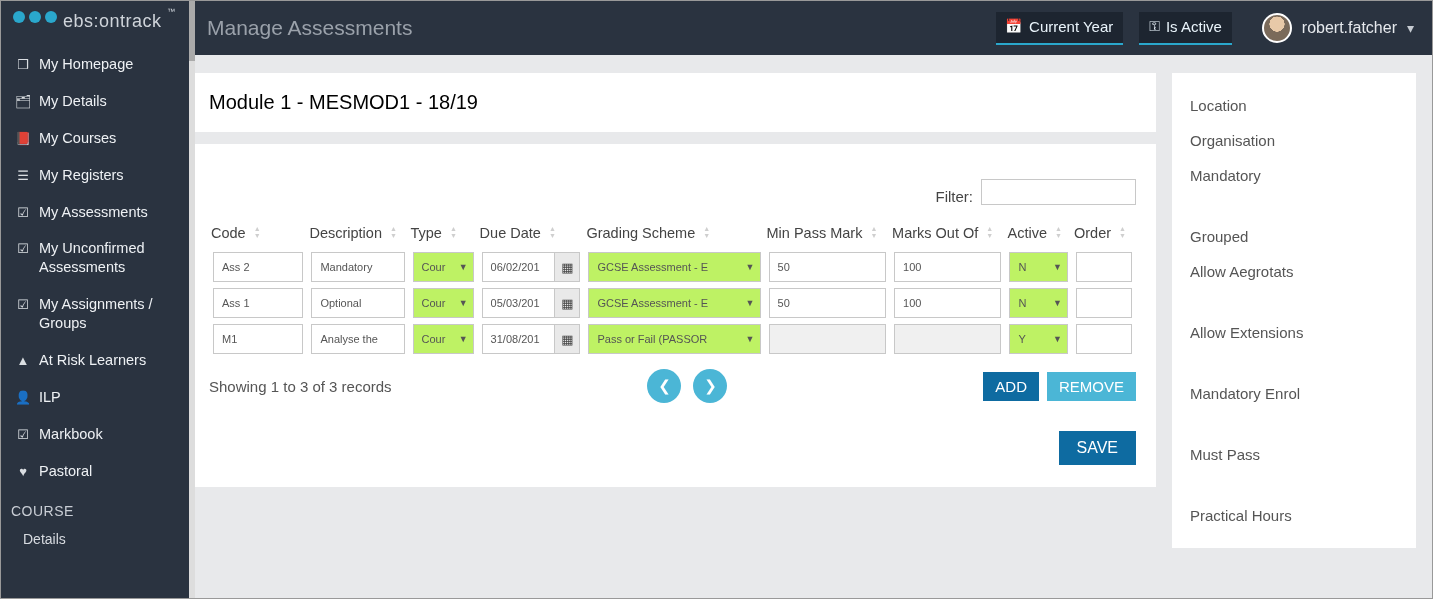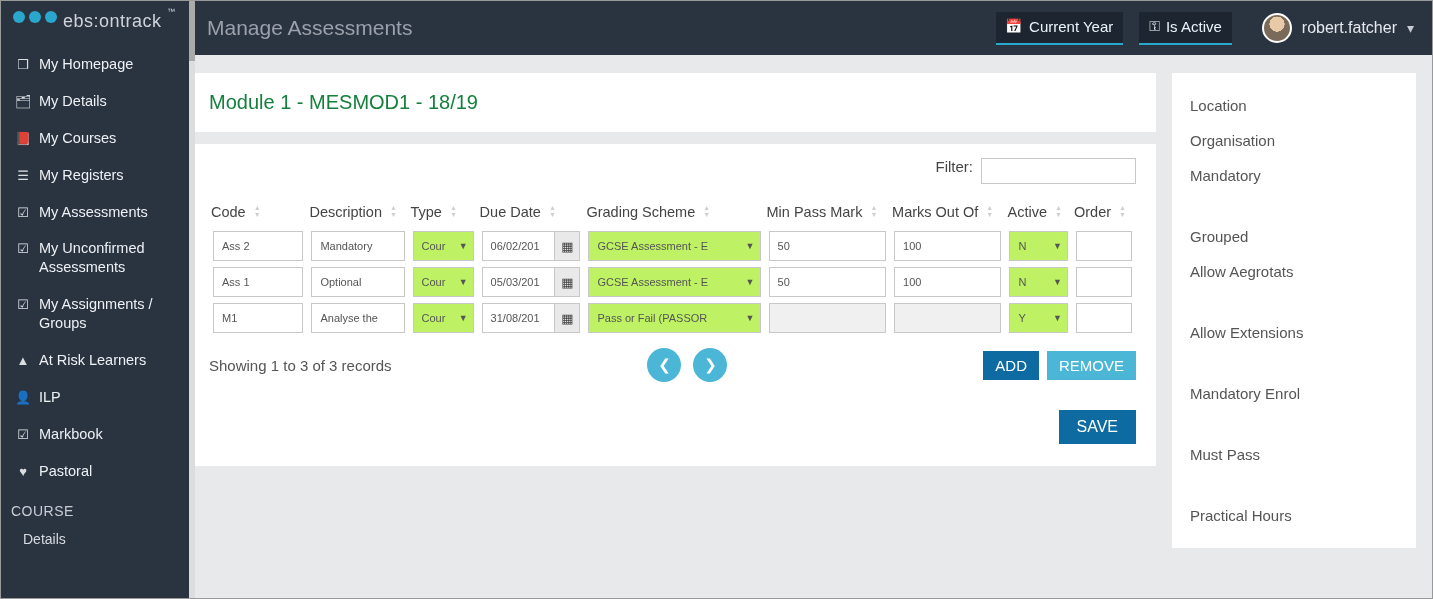--- a/index.html
+++ b/index.html
@@ -30,24 +30,24 @@
 .pill { display: inline-flex; align-items: center; gap: 6px; background: #1d2530; color: #eaf4fb; padding: 6px 10px 8px 10px; border-bottom: 2px solid #2aa7cc; font-size: 15px; cursor: pointer; }
 .pill .pi { font-size: 14px; }
 .user-area { display: flex; align-items: center; gap: 10px; margin-left: 14px; }
 .avatar { width: 30px; height: 30px; border-radius: 50%; background: radial-gradient(circle at 50% 35%, #e8c9a8 0 35%, #7a6a5a 36% 100%); border: 2px solid #fff; }
 .username { color: #e6e9ed; font-size: 16px; }
 .chevd { color: #c6cbd2; }
 
 .content { flex: 1; padding: 18px 0 18px 0; overflow: auto; display: flex; gap: 16px; }
 .left-col { flex: 1; padding: 0 0 0 0; min-width:0; }
 .panel { background: #fff; margin: 0 0 12px 0; }
-.panel-header { padding: 18px 20px; color: #15803d; font-size: 20px; font-weight: 400; }
+.panel-header { padding: 18px 20px; color: #000000; font-size: 20px; font-weight: 400; }
 .panel-body { padding: 14px 20px 22px 20px; }
 
-.filter-row { display: flex; justify-content: flex-end; align-items: flex-start; gap: 8px; margin-bottom: 14px; font-size: 15px; color: #444; }
+.filter-row { display: flex; justify-content: flex-end; align-items: flex-end; gap: 8px; margin-bottom: 14px; font-size: 15px; color: #444; margin-top: 21px; }
 .filter-row input { width: 155px; height: 26px; border: 1px solid #c8c8c8; padding: 2px 6px; }
 
 table.grid { width: 100%; border-collapse: collapse; }
 table.grid th { text-align: left; font-weight: 400; color: #444; padding: 6px 6px 8px 2px; font-size: 14.5px; position: relative; white-space: nowrap; margin-left: 16px; }
 .sort-arrows { display:inline-block; width:8px; margin-left: 8px; }
 .sort-arrows::before { content:"▲"; display:block; font-size:7px; color:#cfcfcf; line-height:7px; }
 .sort-arrows::after { content:"▼"; display:block; font-size:7px; color:#cfcfcf; line-height:7px; }
 table.grid td { padding: 3px 4px; }
 .cell-input { width: 100%; height: 30px; border: 1px solid #c8c8c8; padding: 8px 8px; font-size: 11px; color: #555; background:#fff; }
 .cell-input[disabled] { background: #f0f0f0; }

